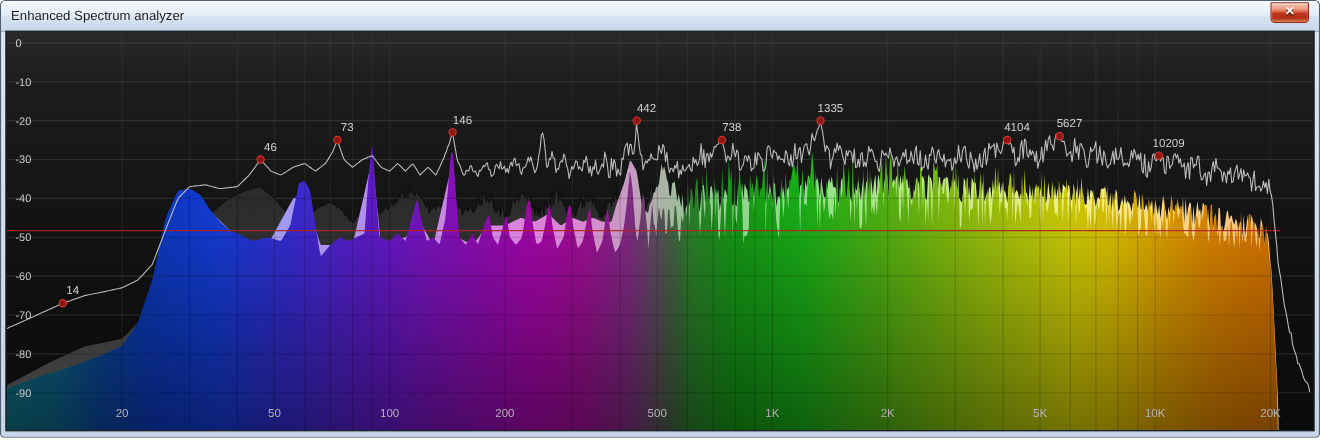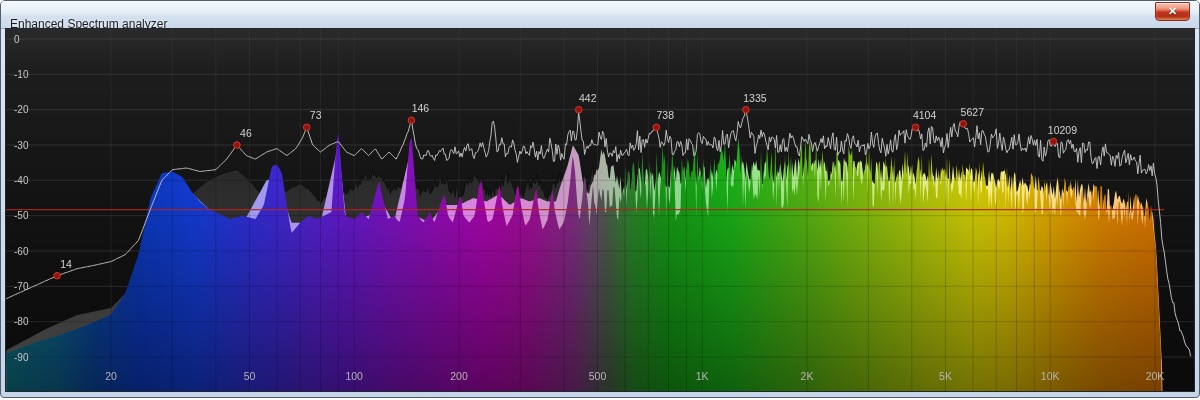--- a/index.html
+++ b/index.html
@@ -10,21 +10,21 @@
     background:linear-gradient(#dde8f4,#c6d5e8);
     box-sizing:content-box;overflow:hidden;
   }
   .titlebar{
     position:absolute;left:0;top:0;right:0;height:27px;
     background:linear-gradient(#f4f8fc,#e4eef8 45%,#d4e1f0 55%,#cad8ea);
     border-bottom:1px solid #96a5ba;
     box-shadow:inset 0 1px 0 rgba(255,255,255,.8);
   }
   .title-text{
-    position:absolute;left:9px;top:16px;font-size:12px;color:#1b1b1b;
+    position:absolute;left:9px;top:6px;font-size:12px;color:#1b1b1b;
     text-shadow:0 0 3px rgba(255,255,255,.9);white-space:nowrap;
   }
   .close-btn{
     position:absolute;top:1px;right:9px;width:35px;height:19px;
     border:1px solid #8e2a1c;border-radius:1px 1px 4px 4px;
     background:linear-gradient(#f6c3b3 0%,#ef9d83 30%,#d9573d 48%,#c0361f 52%,#b42e17 78%,#d57a45 100%);
     box-shadow:inset 0 1px 0 rgba(255,255,255,.55),inset 0 0 2px rgba(255,255,255,.35);
     color:#fff;display:flex;align-items:center;justify-content:center;
     cursor:pointer;padding:0;
   }

